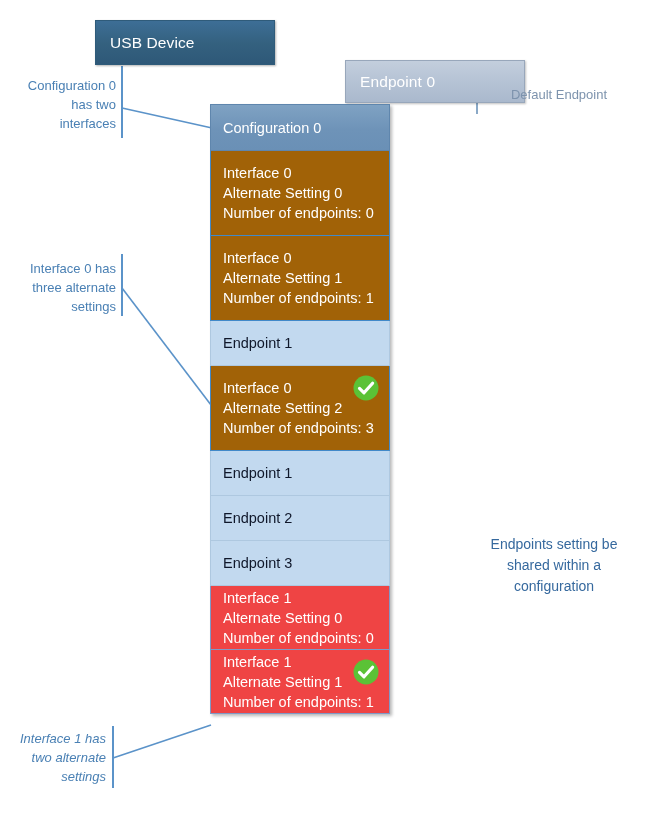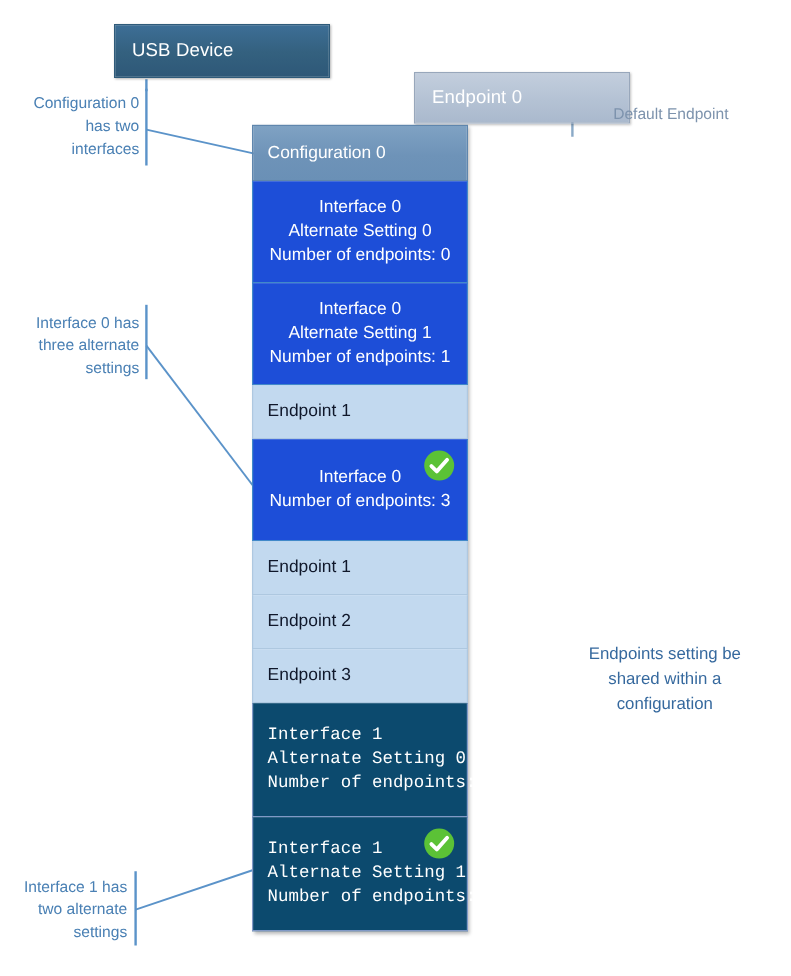--- a/index.html
+++ b/index.html
@@ -92,32 +92,30 @@
 
   .row.config {
     height: 47px;
     background: linear-gradient(180deg, #7fa2c3 0%, #6e93b8 55%, #6a90b6 100%);
     border: 1px solid #5f86ad;
     justify-content: center;
   }
 
   .row.iface0 {
     height: 85px;
-    background: #1d4ed8;
+    background: #a16207;
     border: 1px solid #4189c9;
     border-top: none;
-    text-align: center;
   }
 
   .row.iface1 {
-    height: 95px;
-    background: #0c4a6e;
+    height: 64px;
+    background: #ef4444;
     border: 1px solid #8099c6;
     border-top: none;
-    font-family: Liberation Mono, monospace;
   }
 
   .row.endpoint {
     height: 45px;
     background: #c2d9ef;
     border: 1px solid #aec8e0;
     border-top: none;
     color: #0f172a;
     justify-content: center;
   }
@@ -149,20 +147,21 @@
   }
   #annot-iface0 {
     left: 8px;
     top: 243px;
     width: 108px;
   }
   #annot-iface1 {
     left: 0px;
     top: 713px;
     width: 106px;
+    font-style: italic;
   }
   #annot-default-endpoint {
     left: 484px;
     top: 69px;
     width: 150px;
     text-align: center;
     color: #7d93ad;
     font-size: 13px;
   }
   #annot-only-one {
@@ -232,20 +231,21 @@
       <span class="line">Alternate Setting 1</span>
       <span class="line">Number of endpoints: 1</span>
     </div>
 
     <div class="row endpoint">
       <span class="line">Endpoint 1</span>
     </div>
 
     <div class="row iface0">
       <span class="line">Interface 0</span>
+      <span class="line">Alternate Setting 2</span>
       <span class="line">Number of endpoints: 3</span>
       <svg class="check-icon" viewBox="0 0 26 26" xmlns="http://www.w3.org/2000/svg">
         <circle cx="13" cy="13" r="12.5" fill="#5bc236"></circle>
         <path d="M6.5 13.4 L11 17.8 L19.6 8.2" fill="none" stroke="#ffffff" stroke-width="3.2" stroke-linecap="round" stroke-linejoin="round"></path>
       </svg>
     </div>
 
     <div class="row endpoint">
       <span class="line">Endpoint 1</span>
     </div>

